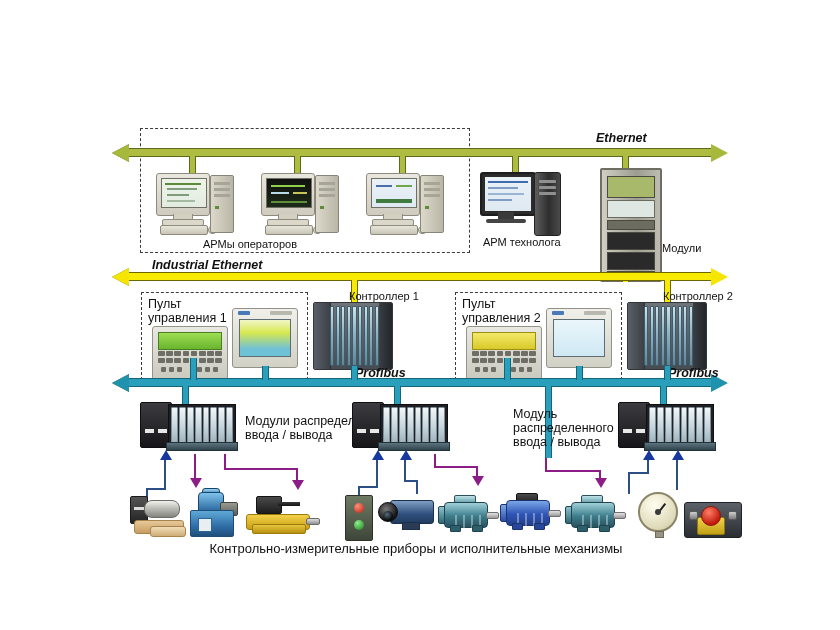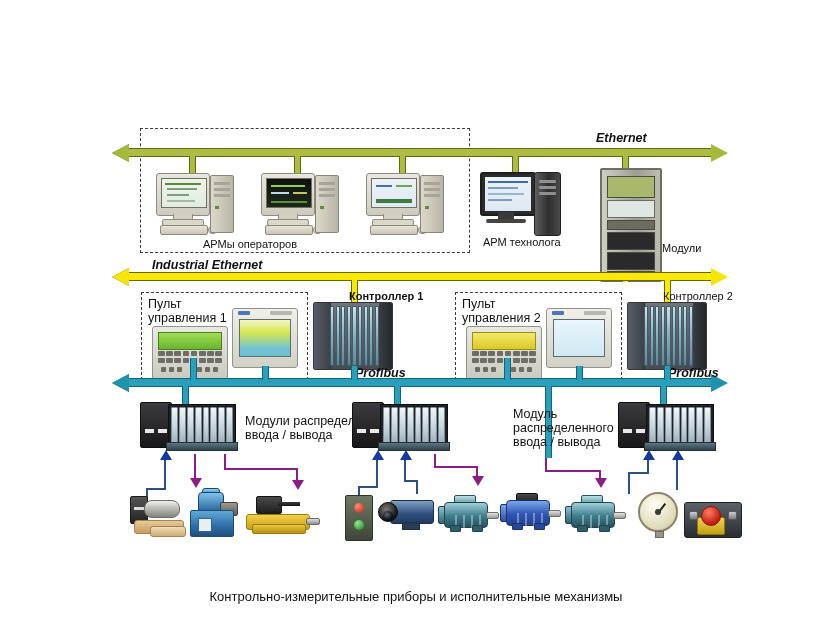--- a/index.html
+++ b/index.html
@@ -416,21 +416,21 @@
         <span></span>
         <span></span>
         <span></span>
       <span></span>
         <span></span>
         <span></span>
         <span></span>
     </div>
     <div class="psu"></div>
   </div>
-  <div class="abs lbl-big" style="left:349px;top:290px;font-weight:bold;">Контроллер 1</div>
+  <div class="abs lbl-big" style="left:349px;top:290px;">Контроллер 1</div>
 
   <div class="abs zone" style="left:455px;top:292px;width:167px;height:88px;"></div>
   <div class="abs lbl" style="left:462px;top:297px;">Пульт
 управления 2</div>
 
   <div class="abs hmi-k" style="left:466px;top:326px;">
     <div class="scr" style="background:linear-gradient(180deg,#f3e96a,#d9c92a);border-color:#9c8e12;"></div>
     <div class="row" style="top:24px;">
         <b></b>
         <b></b>
@@ -695,15 +695,15 @@
     <div class="stem"></div>
   </div>
 
   <div class="abs cpanel" style="left:684px;top:502px;">
     <div class="ybase"></div>
     <div class="estop"></div>
     <div class="btn" style="left:4px;"></div>
     <div class="btn" style="right:4px;"></div>
   </div>
 
-  <div class="abs caption" style="left:0;right:8px;top:541px;text-align:center;margin-top:48px;">Контрольно-измерительные приборы и исполнительные механизмы</div>
+  <div class="abs caption" style="left:0;right:8px;top:541px;text-align:center;">Контрольно-измерительные приборы и исполнительные механизмы</div>
 
 </div>
 
 </body></html>

